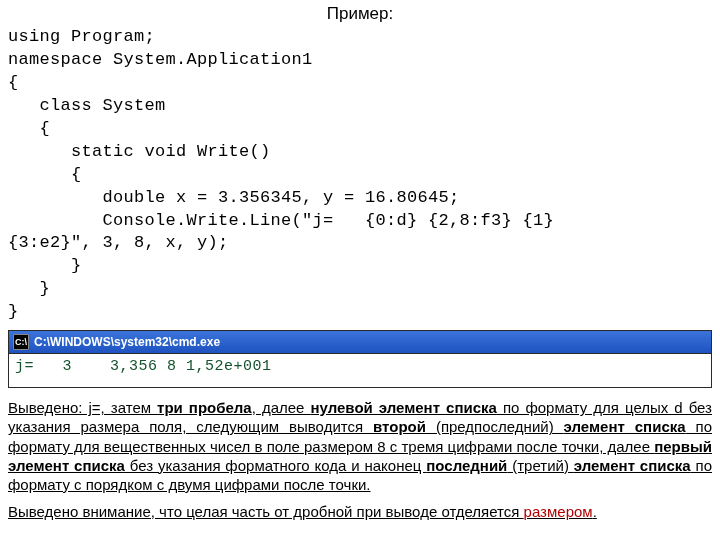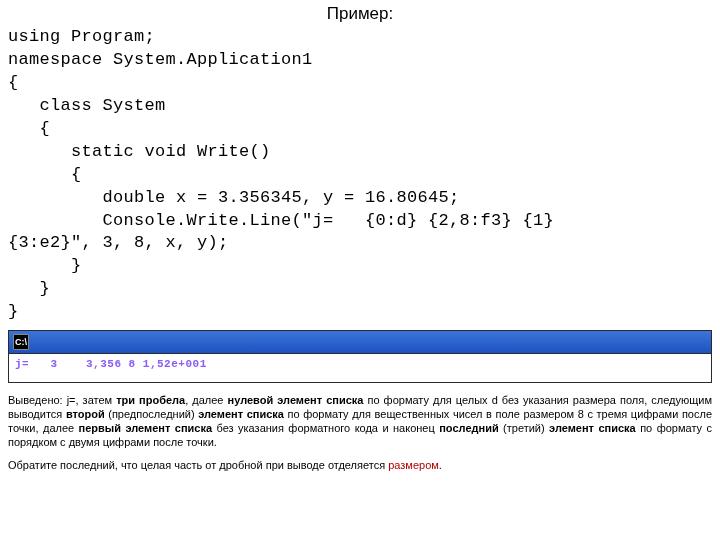--- a/index.html
+++ b/index.html
@@ -54,34 +54,35 @@
     border: 1px solid #888;
     display: flex;
     align-items: center;
     justify-content: center;
     font-size: 9px;
     color: #fff;
     border-radius: 1px;
   }
   .cmd-body {
     font-family: "Courier New", Courier, monospace;
-    font-size: 11px;
-    font-weight: bold;
-    color: #8b5cf6;
+    font-size: 15px;
+    font-weight: normal;
+    color: #14532d;
     padding: 4px 6px 12px 6px;
     white-space: pre;
     letter-spacing: 0.5px;
   }
 
   
   .explain {
-    font-size: 11px;
+    font-size: 15px;
     line-height: 1.28;
     text-align: justify;
     margin: 0 0 8px 0;
+    text-decoration: underline;
   }
   .highlight { color: #b00000; }
 </style>
 </head>
 <body>
 
 <div class="page">
 
   <div class="heading">Пример:</div>
 
@@ -95,25 +96,26 @@
 <span>         double x = 3.356345, y = 16.80645;</span>
 <span>         Console.Write.Line("j=   {0:d} {2,8:f3} {1}</span>
 <span>{3:e2}", 3, 8, x, y);</span>
 <span>      }</span>
 <span>   }</span>
 <span>}</span></div>
 
   <div class="cmd-window">
     <div class="titlebar">
       <div class="tb-icon">C:\</div>
+      <span>C:\WINDOWS\system32\cmd.exe</span>
     </div>
     <div class="cmd-body">j=   3    3,356 8 1,52e+001</div>
   </div>
 
   <p class="explain">
     <span>Выведено: j=, затем </span><b>три пробела</b><span>, далее </span><b>нулевой элемент списка</b><span> по формату для целых d без указания размера поля, следующим выводится </span><b>второй</b><span> (предпоследний) </span><b>элемент списка</b><span> по формату для вещественных чисел в поле размером 8 с тремя цифрами после точки, далее </span><b>первый элемент списка</b><span> без указания форматного кода и наконец </span><b>последний</b><span> (третий) </span><b>элемент списка</b><span> по формату с порядком с двумя цифрами после точки.</span>
   </p>
 
   <p class="explain">
-    <span>Обратите последний, что целая часть от дробной при выводе отделяется </span><span class="highlight">размером</span><span>.</span>
+    <span>Выведено внимание, что целая часть от дробной при выводе отделяется </span><span class="highlight">размером</span><span>.</span>
   </p>
 
 </div>
 
 </body></html>

